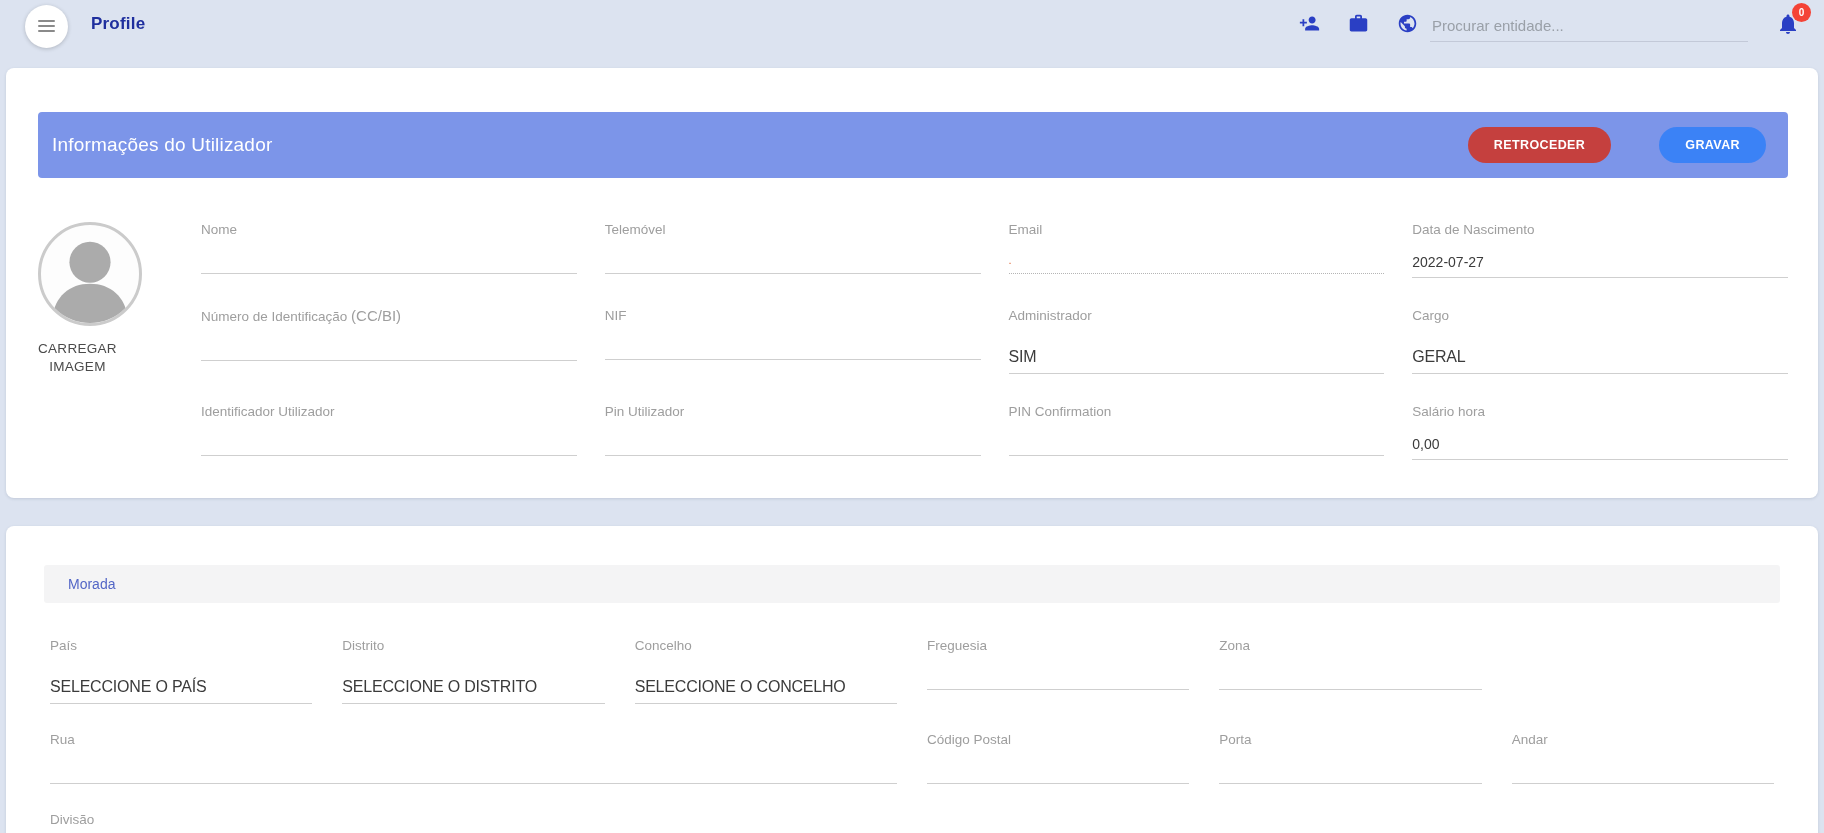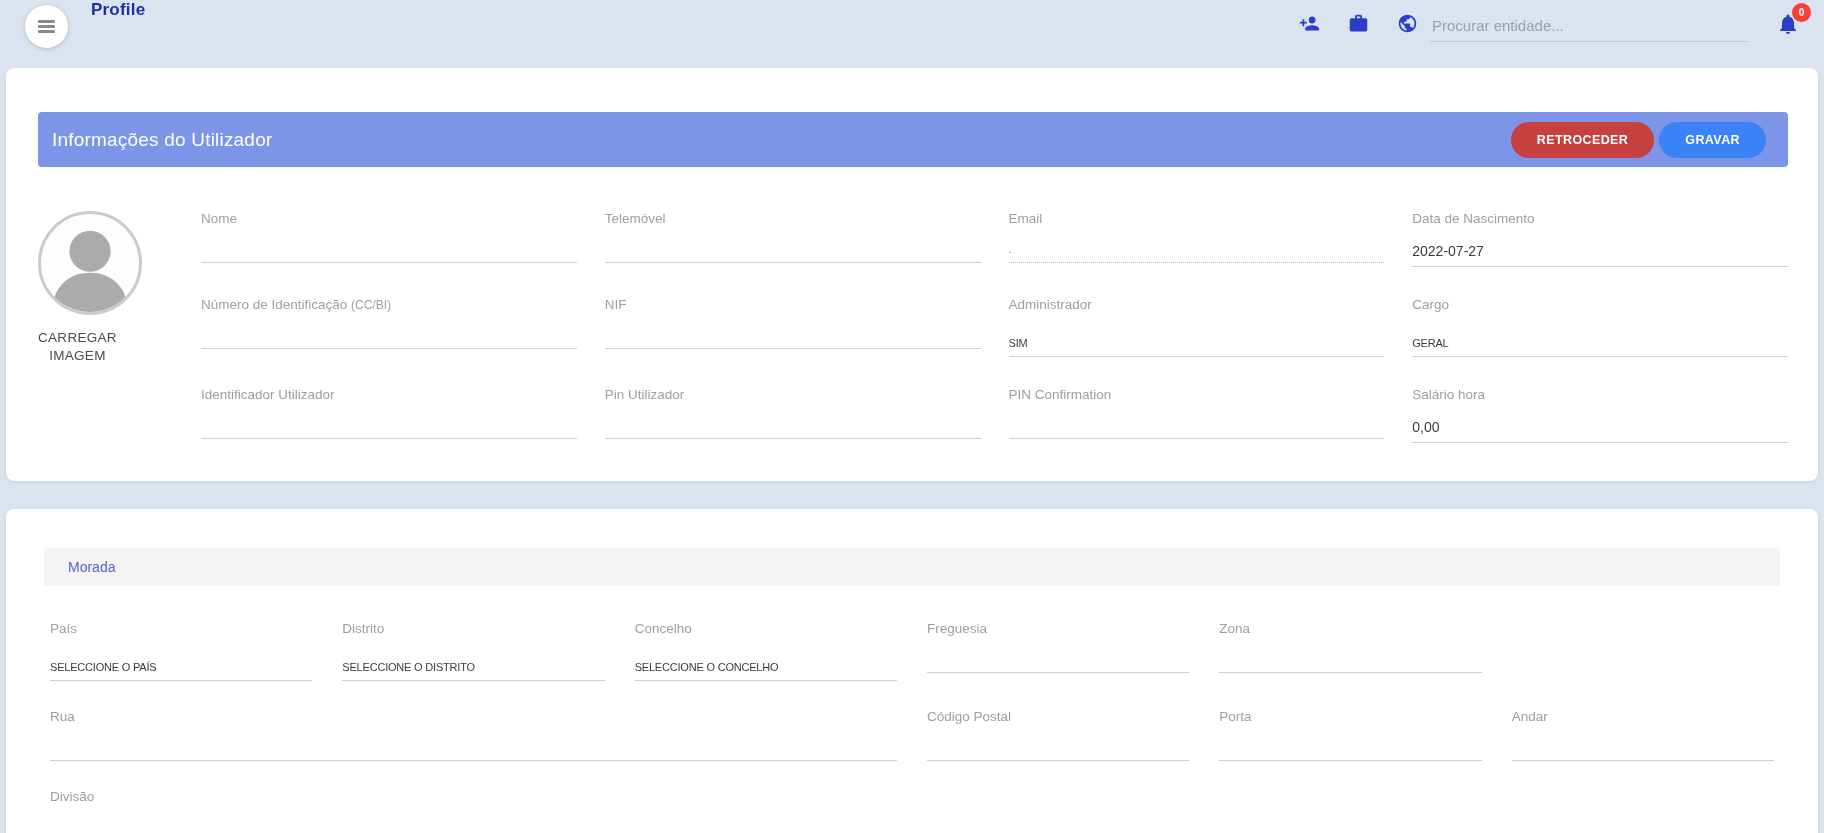--- a/index.html
+++ b/index.html
@@ -5,21 +5,21 @@
   * { margin:0; padding:0; box-sizing:border-box; }
   html,body { width:1824px; height:833px; }
   body {
     font-family:"Liberation Sans", sans-serif;
     background:#dce3f0;
     overflow:hidden;
     color:#3b3b3b;
   }
 
   
-  .topbar { height:47px; display:flex; padding:0 24px 0 25px; }
+  .topbar { height:47px; display:flex; align-items:center; padding:0 24px 0 25px; }
   .menu-btn {
     width:43px; height:43px; border-radius:50%; background:#fff; border:none;
     box-shadow:0 1px 4px rgba(0,0,0,.2); display:flex; align-items:center; justify-content:center;
     cursor:pointer; margin-top:5px; flex:none;
   }
   .menu-icon { width:17px; }
   .menu-icon i { display:block; height:2.5px; background:#8a8a8a; margin:2.5px 0; border-radius:1px; }
   .page-title { margin-left:23px; font-size:17px; font-weight:bold; color:#1f2f9e; letter-spacing:.2px; }
 
   .topbar-right { margin-left:auto; display:flex; align-items:center; }
@@ -36,25 +36,25 @@
     position:absolute; top:-9px; right:-11px; width:19px; height:19px; border-radius:50%;
     background:#f44336; color:#fff; font-size:10px; font-weight:bold;
     display:flex; align-items:center; justify-content:center;
   }
 
   
   .card { background:#fff; border-radius:8px; margin:0 6px; box-shadow:0 1px 3px rgba(50,60,90,.15); }
   .user-card { margin-top:21px; padding:44px 30px 38px 32px; }
 
   .card-header {
-    height:55px; background:#7c95e9; border-radius:4px;
+    height:66px; background:#7c95e9; border-radius:4px;
     display:flex; align-items:center; padding:0 22px 0 14px;
   }
   .card-header h2 { color:#fff; font-size:19px; font-weight:400; letter-spacing:.2px; }
-  .header-actions { margin-left:auto; display:flex; align-items:flex-end; }
+  .header-actions { margin-left:auto; display:flex; align-items:flex-end;gap:43px; }
   .btn {
     border:none; border-radius:18px; height:36px; padding:0 26px;
     font-family:inherit; font-size:12.5px; font-weight:bold; color:#fff;
     letter-spacing:.4px; cursor:pointer;
   }
   .btn.red { background:#c5403e; }
   .btn.green { background:#3b82f6; margin-left:5px; }
   .btn.ghost {
     background:transparent; padding:0 2px; margin-left:15px;
     display:flex; align-items:center; gap:8px;
@@ -72,26 +72,26 @@
     overflow:hidden; cursor:pointer; flex:none;
   }
   .avatar svg { width:100%; height:100%; display:block; }
   .upload-label {
     margin-top:14px; text-align:center; font-size:13.5px; color:#4a4a4a;
     letter-spacing:.3px; line-height:1.3; cursor:pointer;
   }
 
   .fields-grid { flex:1; display:grid; grid-template-columns:repeat(4,1fr); column-gap:28px; row-gap:30px; align-content:start; }
   .field .label { font-size:13.5px; color:#9e9e9e; line-height:16px; }
-  .label-suffix { font-size:12px; }
+  .label-suffix { font-size:15px; }
   .control {
     margin-top:16px; min-height:20px; padding-bottom:7px; border-bottom:1px solid #cfcfcf;
     font-size:14px; color:#3b3b3b; display:flex; align-items:flex-end; cursor:text;
   }
-  .control.select { font-size:11px; letter-spacing:-.2px; cursor:pointer;margin-top:24px; }
+  .control.select { font-size:16px; letter-spacing:-.2px; cursor:pointer;margin-top:24px; }
   .control.disabled { border-bottom:1px dotted #b5b5b5; cursor:default; }
   .control.disabled .val { color:#e06a3a; font-size:11px; }
 
   
   .address-card { margin-top:28px; padding:39px 38px 62px; }
   .section-header {
     height:38px; background:#f4f4f5; border-radius:3px;
     display:flex; align-items:center; padding:0 24px; font-size:14px; color:#5366c6;
   }
   .addr-grid {

